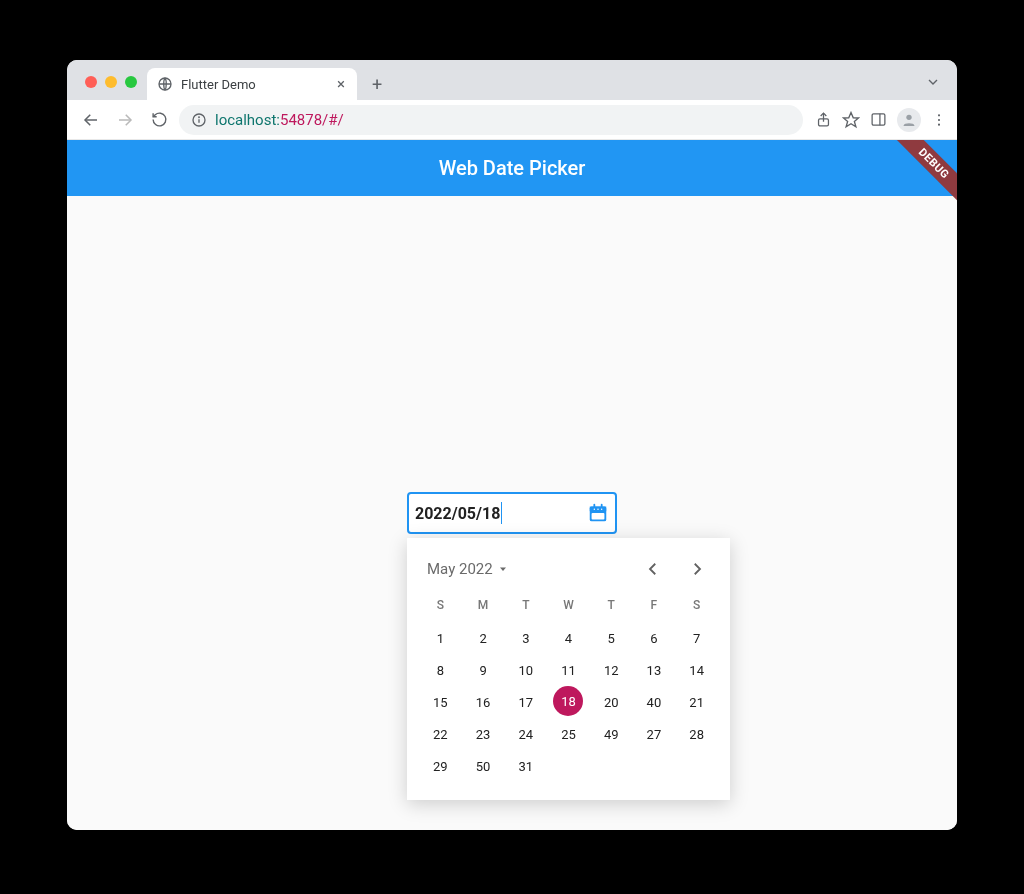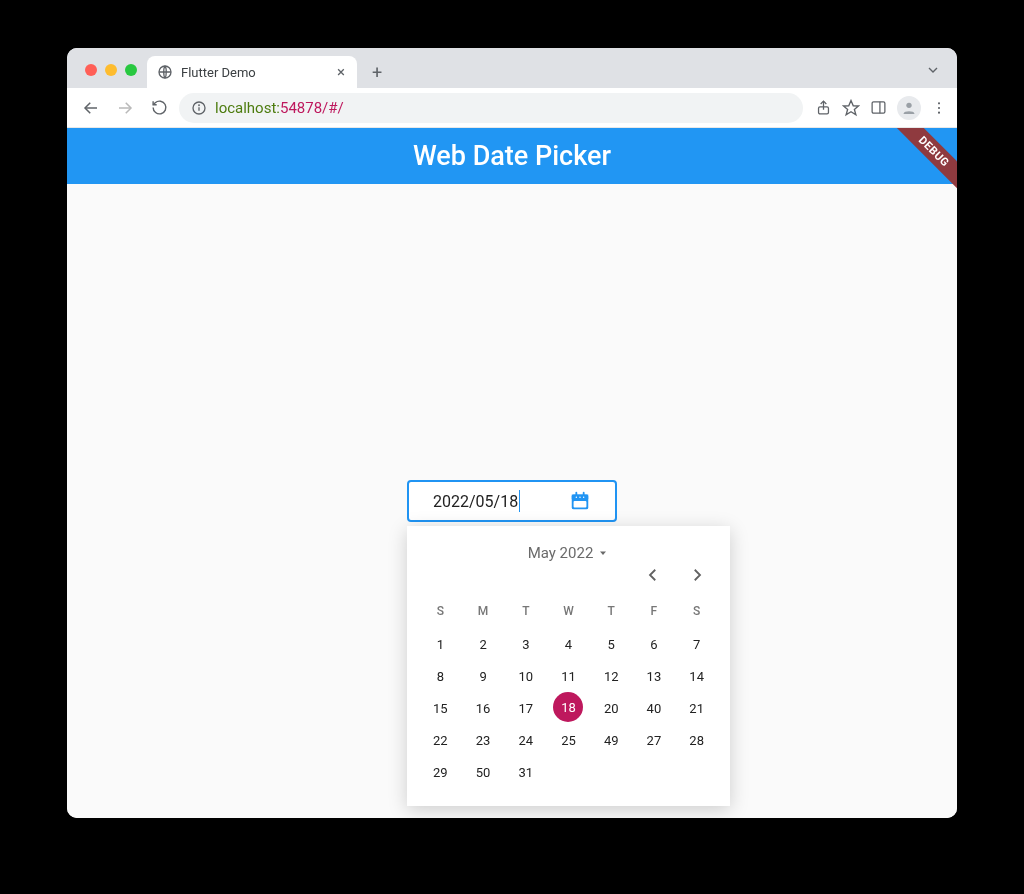--- a/index.html
+++ b/index.html
@@ -2,21 +2,21 @@
 <html><head>
 <meta charset="utf-8">
 <style>
   * { box-sizing: border-box; margin: 0; padding: 0; font-family: -apple-system, BlinkMacSystemFont, "Segoe UI", Roboto, Helvetica, Arial, sans-serif; }
   html, body { width: 100%; height: 100%; }
   body { background: #000; display: flex; align-items: flex-start; justify-content: center; }
 
   
   .window {
     width: 890px;
-    margin-top: 48px;
+    margin-top: 60px;
     background: #fff;
     border-radius: 10px;
     box-shadow: 0 10px 40px rgba(0,0,0,0.5);
     overflow: hidden;
     position: relative;
   }
 
   .tab-strip {
     height: 40px;
     background: #dfe1e5;
@@ -67,35 +67,35 @@
     background:#f1f3f4;
     border-radius:15px;
     display:flex;
     align-items:center;
     padding:0 12px;
     gap:8px;
     color:#202124;
     font-size:15px;
   }
   .address-bar .info-icon { color:#5f6368; }
-  .address-bar .host { color:#4d7c0f; }
+  .address-bar .host { color:#0f766e; }
   .address-bar .rest { color:#be185d; }
   .toolbar-right { display:flex; align-items:center; gap:10px; margin-left:6px; color:#5f6368; }
   .avatar-circle { width:24px; height:24px; border-radius:50%; background:#e8eaed; display:flex; align-items:center; justify-content:center; }
 
   
   .content { position:relative; height:690px; background:#fafafa; overflow:hidden; }
   .appbar {
     height:56px;
     background:#2196f3;
     display:flex;
     align-items:center;
     justify-content:center;
     color:#fff;
-    font-size:27px;
+    font-size:20px;
     font-weight:500;
   }
   .debug-banner {
     position:absolute;
     top:14px; right:-36px;
     background:#8f3a3f;
     color:#fff;
     font-size:11px;
     font-weight:700;
     padding:3px 40px;
@@ -106,38 +106,39 @@
   .center-area { position:relative; width:100%; height:calc(100% - 56px); }
 
   .date-field {
     position:absolute;
     left:340px; top:296px;
     width:210px; height:42px;
     border:2px solid #2094f3;
     border-radius:4px;
     background:#fff;
     display:flex; align-items:center;
-    padding:0 24px;
+    padding:0 6px;
     font-size:16px;
     color:#222;
+    font-weight:bold;
   }
   .date-field .cursor {
     width:1px; height:22px; background:#2094f3; margin-left:1px;
   }
   .date-field .cal-btn { margin-left:auto; color:#2094f3; }
 
   .calendar {
     position:absolute;
     left:340px; top:342px;
     width:323px;
     background:#fff;
     box-shadow:0 4px 18px rgba(0,0,0,0.18);
     padding:14px 12px 18px 12px;
   }
-  .cal-header { display:flex; align-items:center; padding:4px 8px 10px 8px; color:#6a6a6a; font-size:15px;flex-direction:column; }
+  .cal-header { display:flex; align-items:center; padding:4px 8px 10px 8px; color:#6a6a6a; font-size:15px; }
   .cal-header .month-btn { display:flex; align-items:center; gap:4px; }
   .cal-header .nav { margin-left:auto; display:flex; gap:18px; color:#616161; }
   .cal-header .nav span { padding:4px; }
 
   .cal-grid { display:grid; grid-template-columns:repeat(7, 1fr); text-align:center; }
   .cal-grid .dow { font-size:12px; color:#777; padding:6px 0 10px 0; font-weight:500;}
   .cal-grid .day {
     font-size:13px; color:#222; height:32px;
     display:flex; align-items:center; justify-content:center;
     margin:0 auto;

